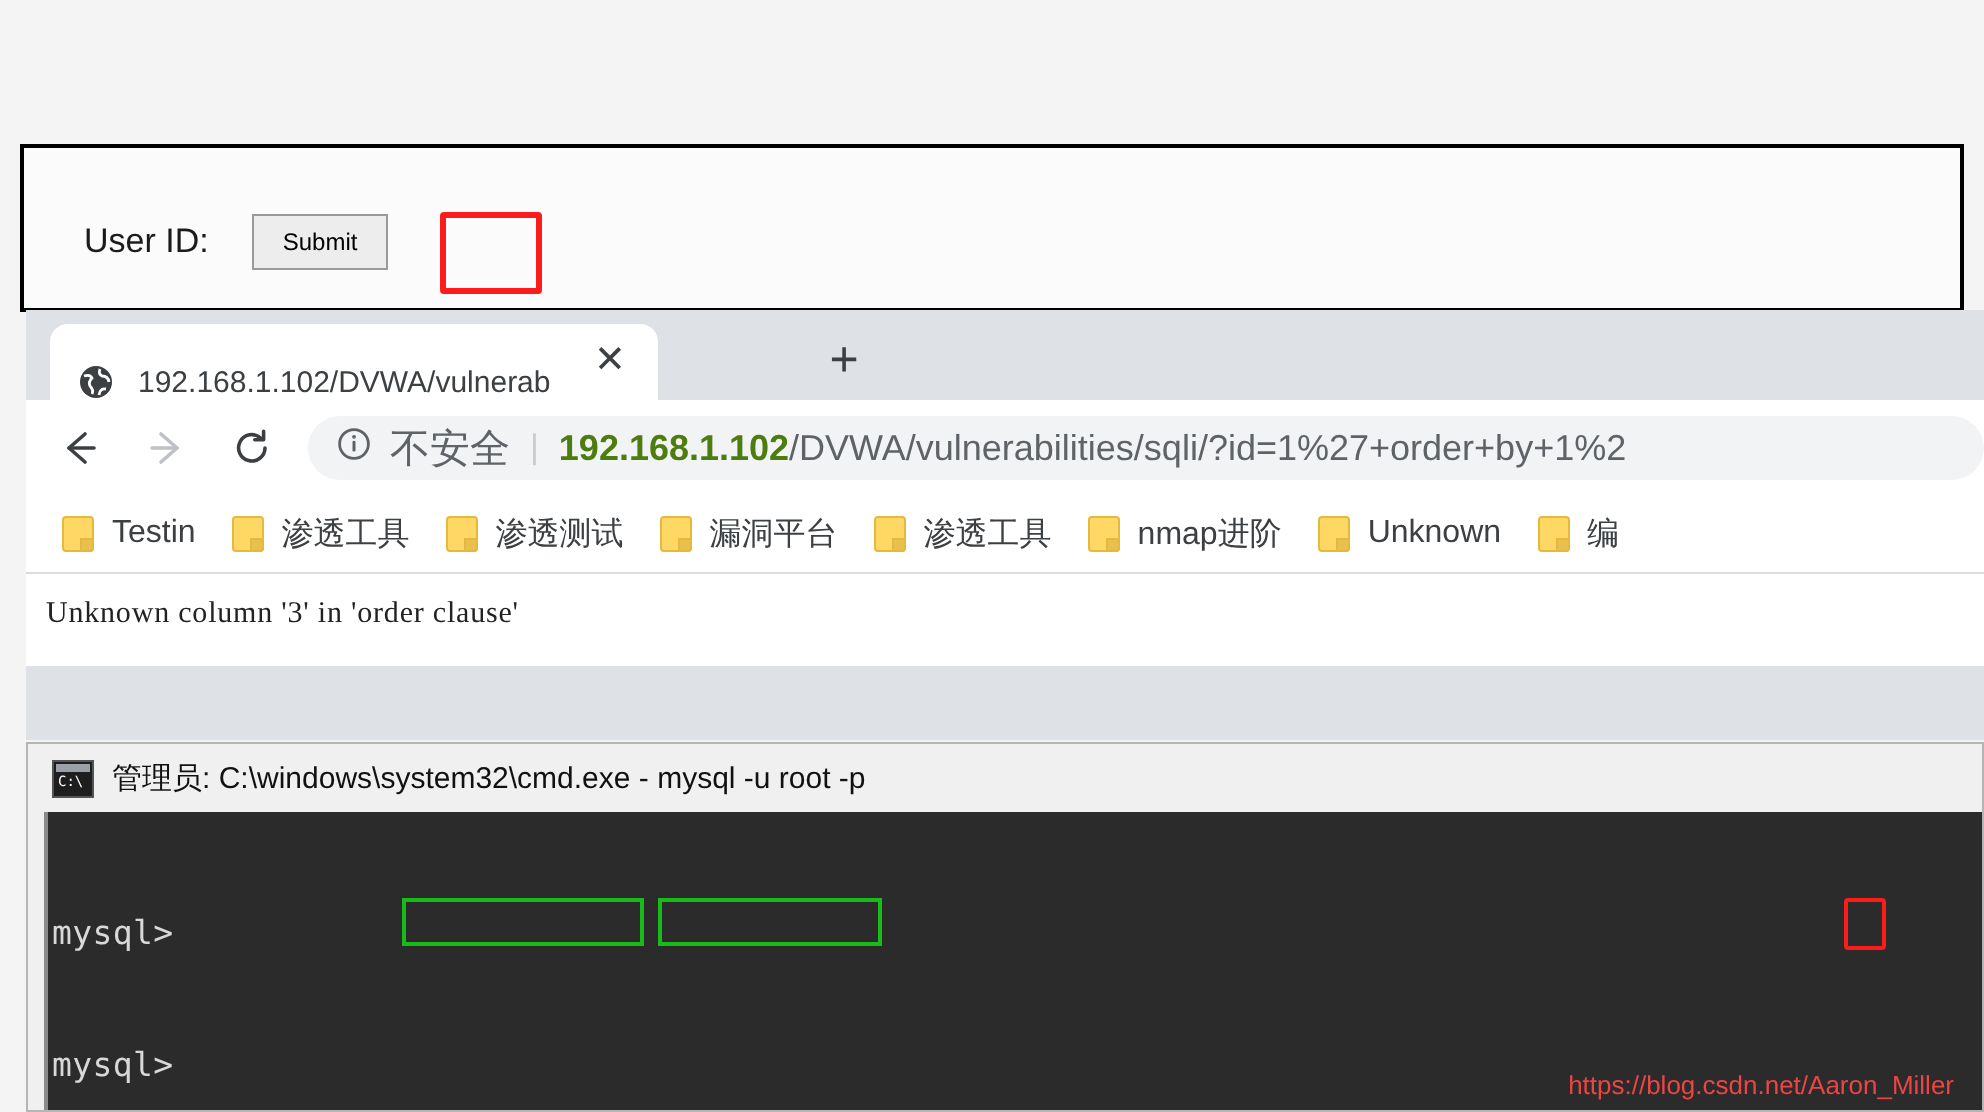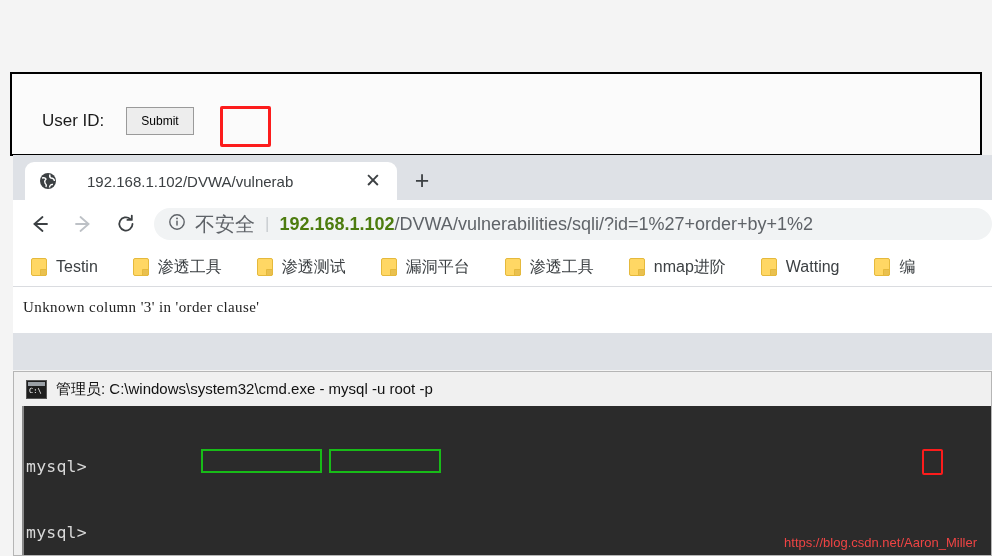--- a/index.html
+++ b/index.html
@@ -42,23 +42,23 @@
     border:3px solid #fc1c1c;border-radius:2px;pointer-events:none;z-index:30;
   }
 
   
   #browser-window{
     position:absolute;left:13px;top:155px;width:979px;height:215px;
     background:#dee1e6;overflow:hidden;
   }
   #tabstrip{position:relative;height:45px;}
   #tab-active{
-    position:absolute;left:12px;top:7px;width:372px;height:38px;
+    position:absolute;left:12px;top:7px;width:304px;height:38px;
     background:#fff;border-radius:9px 9px 0 0;
-    display:flex;align-items:center;gap:18px;
+    display:flex;align-items:flex-end;
   }
   #tab-favicon{margin-left:14px;width:18px;height:18px;flex:0 0 18px;}
   #tab-title{
     margin-left:12px;font-size:15px;color:#3c4043;white-space:nowrap;
     overflow:hidden;width:250px;
     -webkit-mask-image:linear-gradient(to right,#000 86%,transparent 100%);
     mask-image:linear-gradient(to right,#000 86%,transparent 100%);
   }
   #tab-close{
     position:absolute;right:14px;top:9px;width:20px;height:20px;
@@ -87,21 +87,21 @@
   }
   #omni-sep{margin:0 10px;color:#c8ccd0;font-size:17px;}
   #url-text{
     font-size:18px;color:#5f6368;white-space:nowrap;
     font-family:"Liberation Sans", sans-serif;
   }
   #url-text .host{color:#4d7c0f;font-weight:bold;}
 
   #bookmarks{
     position:relative;height:38px;background:#fff;display:flex;align-items:center;
-    border-bottom:1px solid #dadce0;overflow:hidden;gap:17px;
+    border-bottom:1px solid #dadce0;overflow:hidden;
   }
   .bm{display:flex;align-items:center;margin-left:18px;white-space:nowrap;cursor:pointer;flex:0 0 auto;}
   .bm-icon{
     width:14px;height:16px;background:#ffd764;border:1px solid #e5b93c;
     border-radius:2px;position:relative;flex:0 0 14px;
   }
   .bm-icon:after{
     content:"";position:absolute;right:-1px;bottom:-1px;width:5px;height:5px;
     background:#e9c04f;border:1px solid #e5b93c;border-radius:0 0 2px 0;
   }
@@ -245,21 +245,21 @@
     <div class="bm">
       <span class="bm-icon"></span>
       <span class="bm-label">渗透工具</span>
     </div>
     <div class="bm">
       <span class="bm-icon"></span>
       <span class="bm-label">nmap进阶</span>
     </div>
     <div class="bm">
       <span class="bm-icon"></span>
-      <span class="bm-label">Watting</span>
+      <span class="bm-label">Unknown</span>
     </div>
     <div class="bm">
       <span class="bm-icon"></span>
       <span class="bm-label">编</span>
     </div>
   </div>
 
   <div id="page-content">
     <div id="error-text">Unknown column '3' in 'order clause'</div>
   </div>

